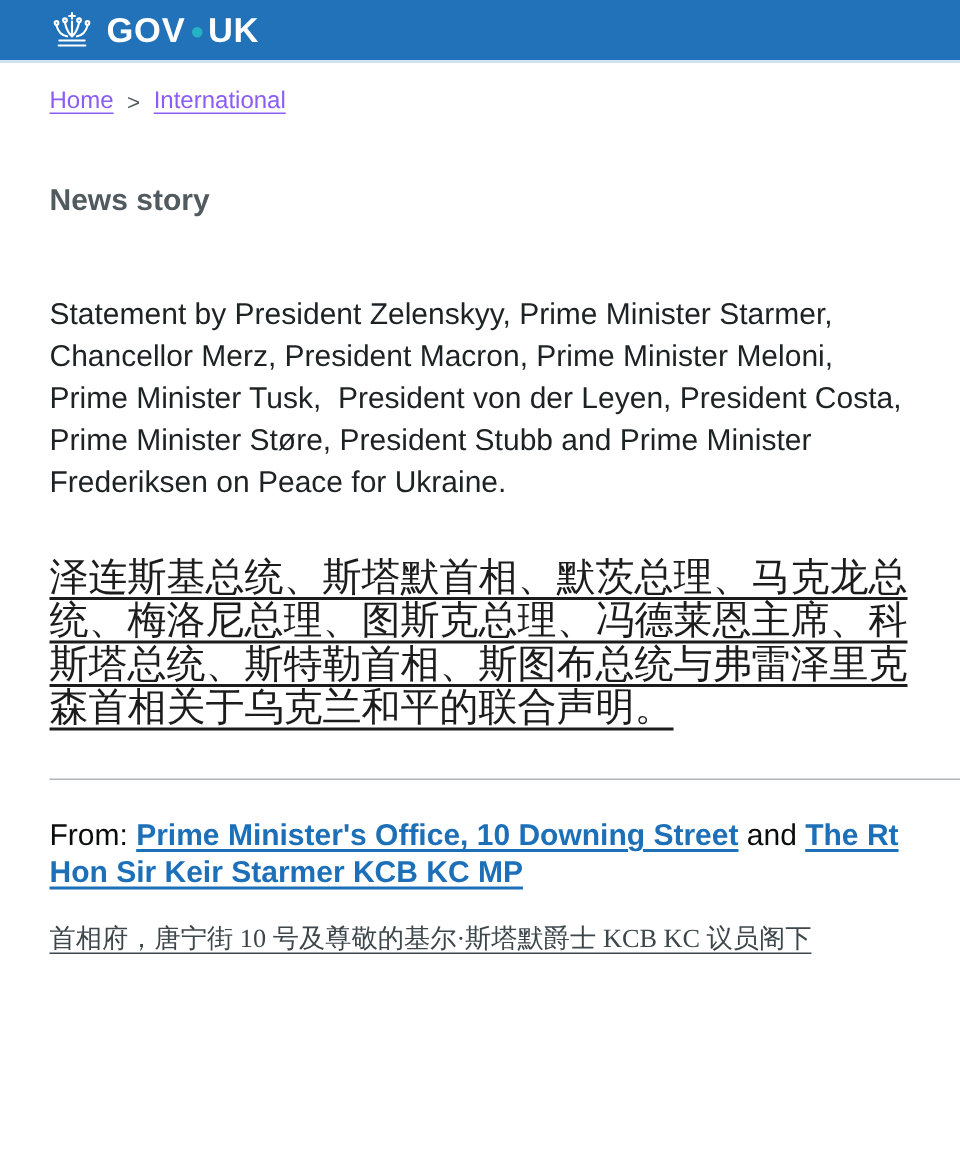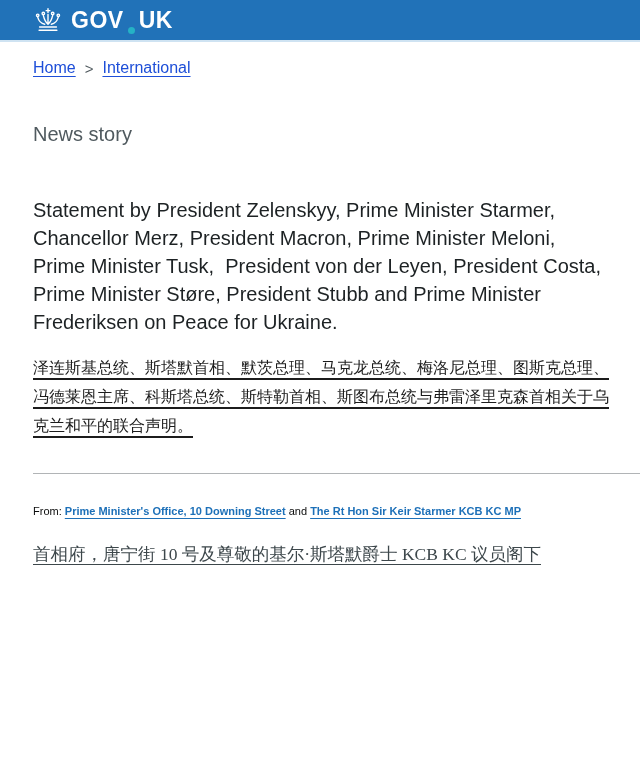--- a/index.html
+++ b/index.html
@@ -15,72 +15,72 @@
     display: flex; align-items: center;
     padding-left: 33px;
     border-bottom: 2px solid #cfe3f2;
   }
   .logo {
     display: inline-flex; align-items: center; gap: 8px;
     text-decoration: none; cursor: pointer;
   }
   .logo-text {
     color: #ffffff; font-weight: 700; font-size: 23px; letter-spacing: 0.5px;
-    display: inline-flex; align-items: flex-end;
+    display: inline-flex; align-items: center;
   }
   .logo-dot {
     width: 7px; height: 7px; border-radius: 50%;
     background: #25b2c5; display: inline-block; margin: 2px 4px 0 4px;
   }
   
   .breadcrumb {
     margin: 17px 20px 0 33px;
     font-size: 16px; color: #0b0c0c;
     display: flex; align-items: center;
   }
   .breadcrumb a {
-    color: #1d4ed8; text-decoration: underline;
+    color: #8b5cf6; text-decoration: underline;
     text-underline-offset: 3px; cursor: pointer;
   }
   .crumb-sep { color: #505a5f; margin: 0 9px; font-size: 15px; }
   
   .main { padding: 0 20px 0 33px; }
   .caption {
-    margin-top: 46px; font-size: 20px; color: #505a5f; font-weight: 400;
+    margin-top: 46px; font-size: 20px; color: #505a5f; font-weight: 700;
   }
   .title-en {
     margin-top: 9px; font-size: 33px; line-height: 1.08; font-weight: 700;
     color: #0b0c0c; max-width: 520px; letter-spacing: -0.3px;
   }
   .title-zh {
     margin-top: 10px; max-width: 548px;
     font-family: "Liberation Serif", "DejaVu Serif", serif;
     font-size: 31px; line-height: 1.3; font-weight: 400; color: #111111;
     text-decoration: underline; text-underline-offset: 7px;
     text-decoration-thickness: 2px;
   }
   .lead-en {
     margin-top: 50px; width: 578px;
     font-size: 20px; line-height: 28px; color: #1d2224;
     white-space: pre-wrap;
   }
   .lead-zh {
-    margin-top: 17px; width: 588px;
+    margin-top: 34px; width: 588px;
     font-family: "Liberation Serif", "DejaVu Serif", serif;
-    font-size: 16px; line-height: 29px; color: #1c1c1c;
+    font-size: 26px; line-height: 29px; color: #1c1c1c;
     text-decoration: underline; text-underline-offset: 5px;
     text-decoration-thickness: 1.5px;
   }
   .divider {
     margin-top: 33px; margin-right: -20px;
     border: none; border-top: 1px solid #b1b4b6; height: 0;
   }
   .from-line {
     margin-top: 25px; width: 592px;
-    font-size: 11px; line-height: 25px; color: #0b0c0c;
+    font-size: 20px; line-height: 25px; color: #0b0c0c;
   }
   .from-line a {
     color: #1d70b8; font-weight: 700; text-decoration: underline;
     text-underline-offset: 3px; cursor: pointer;
   }
   .from-conj { color: #0b0c0c; }
   .from-zh {
     margin-top: 18px; width: 592px;
     font-family: "Liberation Serif", "DejaVu Serif", serif;
     font-size: 17.5px; line-height: 24px; color: #3d474b;

